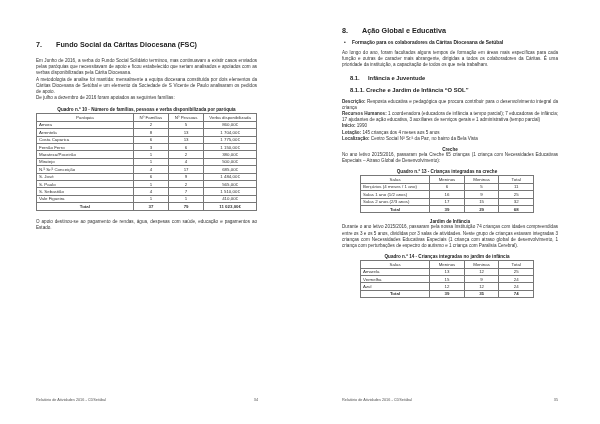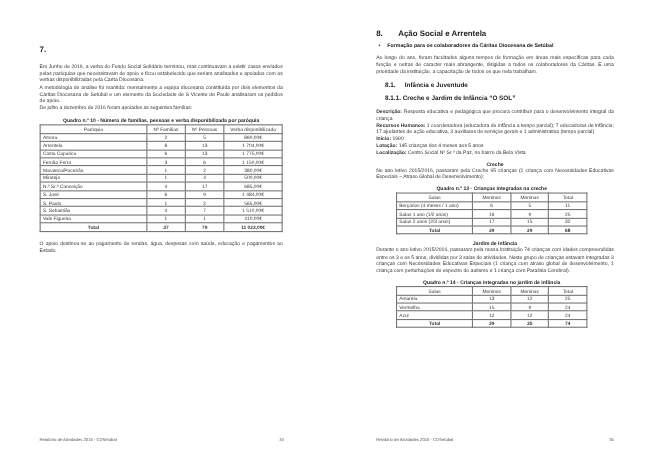--- a/index.html
+++ b/index.html
@@ -30,20 +30,21 @@
   .center-title { font-size: 4.6px; font-weight: bold; text-align: center; color:#222; }
   b.lbl { font-weight: bold; }
 </style>
 </head>
 <body>
 
 <div class="page left">
   <div class="content" style="top:40px;">
     <div class="h1" style="padding-left:0;">
       <span class="num">7.</span>
+      <span>Fundo Social da Cáritas Diocesana (FSC)</span>
     </div>
     <div style="height:9px"></div>
     <p class="p">Em Junho de 2016, a verba do Fundo Social Solidário terminou, mas continuavam a existir casos enviados pelas paróquias que necessitavam de apoio e ficou estabelecido que seriam analisados e apoiados com as verbas disponibilizadas pela Cárita Diocesana.</p>
     <p class="p">A metodologia de analise foi mantida: mensalmente a equipa diocesana constituída por dois elementos da Cáritas Diocesana de Setúbal e um elemento da Sociedade de S Vicente de Paulo analisaram os pedidos de apoio.</p>
     <p class="p">De julho a dezembro de 2016 foram apoiados as seguintes famílias:</p>
     <div style="height:6px"></div>
     <div class="caption">Quadro n.º 10 - Número de famílias, pessoas e verba disponibilizada por paróquia</div>
     <table>
       <thead>
         <tr>
@@ -134,21 +135,21 @@
   <div class="footer" style="left:36px; width:222px;">
     <span>Relatório de Atividades 2016 - CDSetúbal</span>
     <span class="pn" style="right:0;">34</span>
   </div>
 </div>
 
 <div class="page right">
   <div class="content" style="top:26px; left:42px; right:42px;">
     <div class="h1">
       <span class="num">8.</span>
-      <span>Ação Social e Arrentela</span>
+      <span>Ação Global e Educativa</span>
     </div>
     <div style="height:5px"></div>
     <div class="bullet">
       <span class="dot">•</span>
       <span>Formação para os colaboradores da Cáritas Diocesana de Setúbal</span>
     </div>
     <div style="height:5px"></div>
     <p class="p">Ao longo do ano, foram facultados alguns tempos de formação em áreas mais específicas para cada função e outras de caracter mais abrangente, dirigidas a todos os colaboradores da Cáritas. É uma prioridade da instituição, a capacitação de todos os que nela trabalham.</p>
     <div style="height:6px"></div>
     <div class="h2" style="padding-left:8px;">

